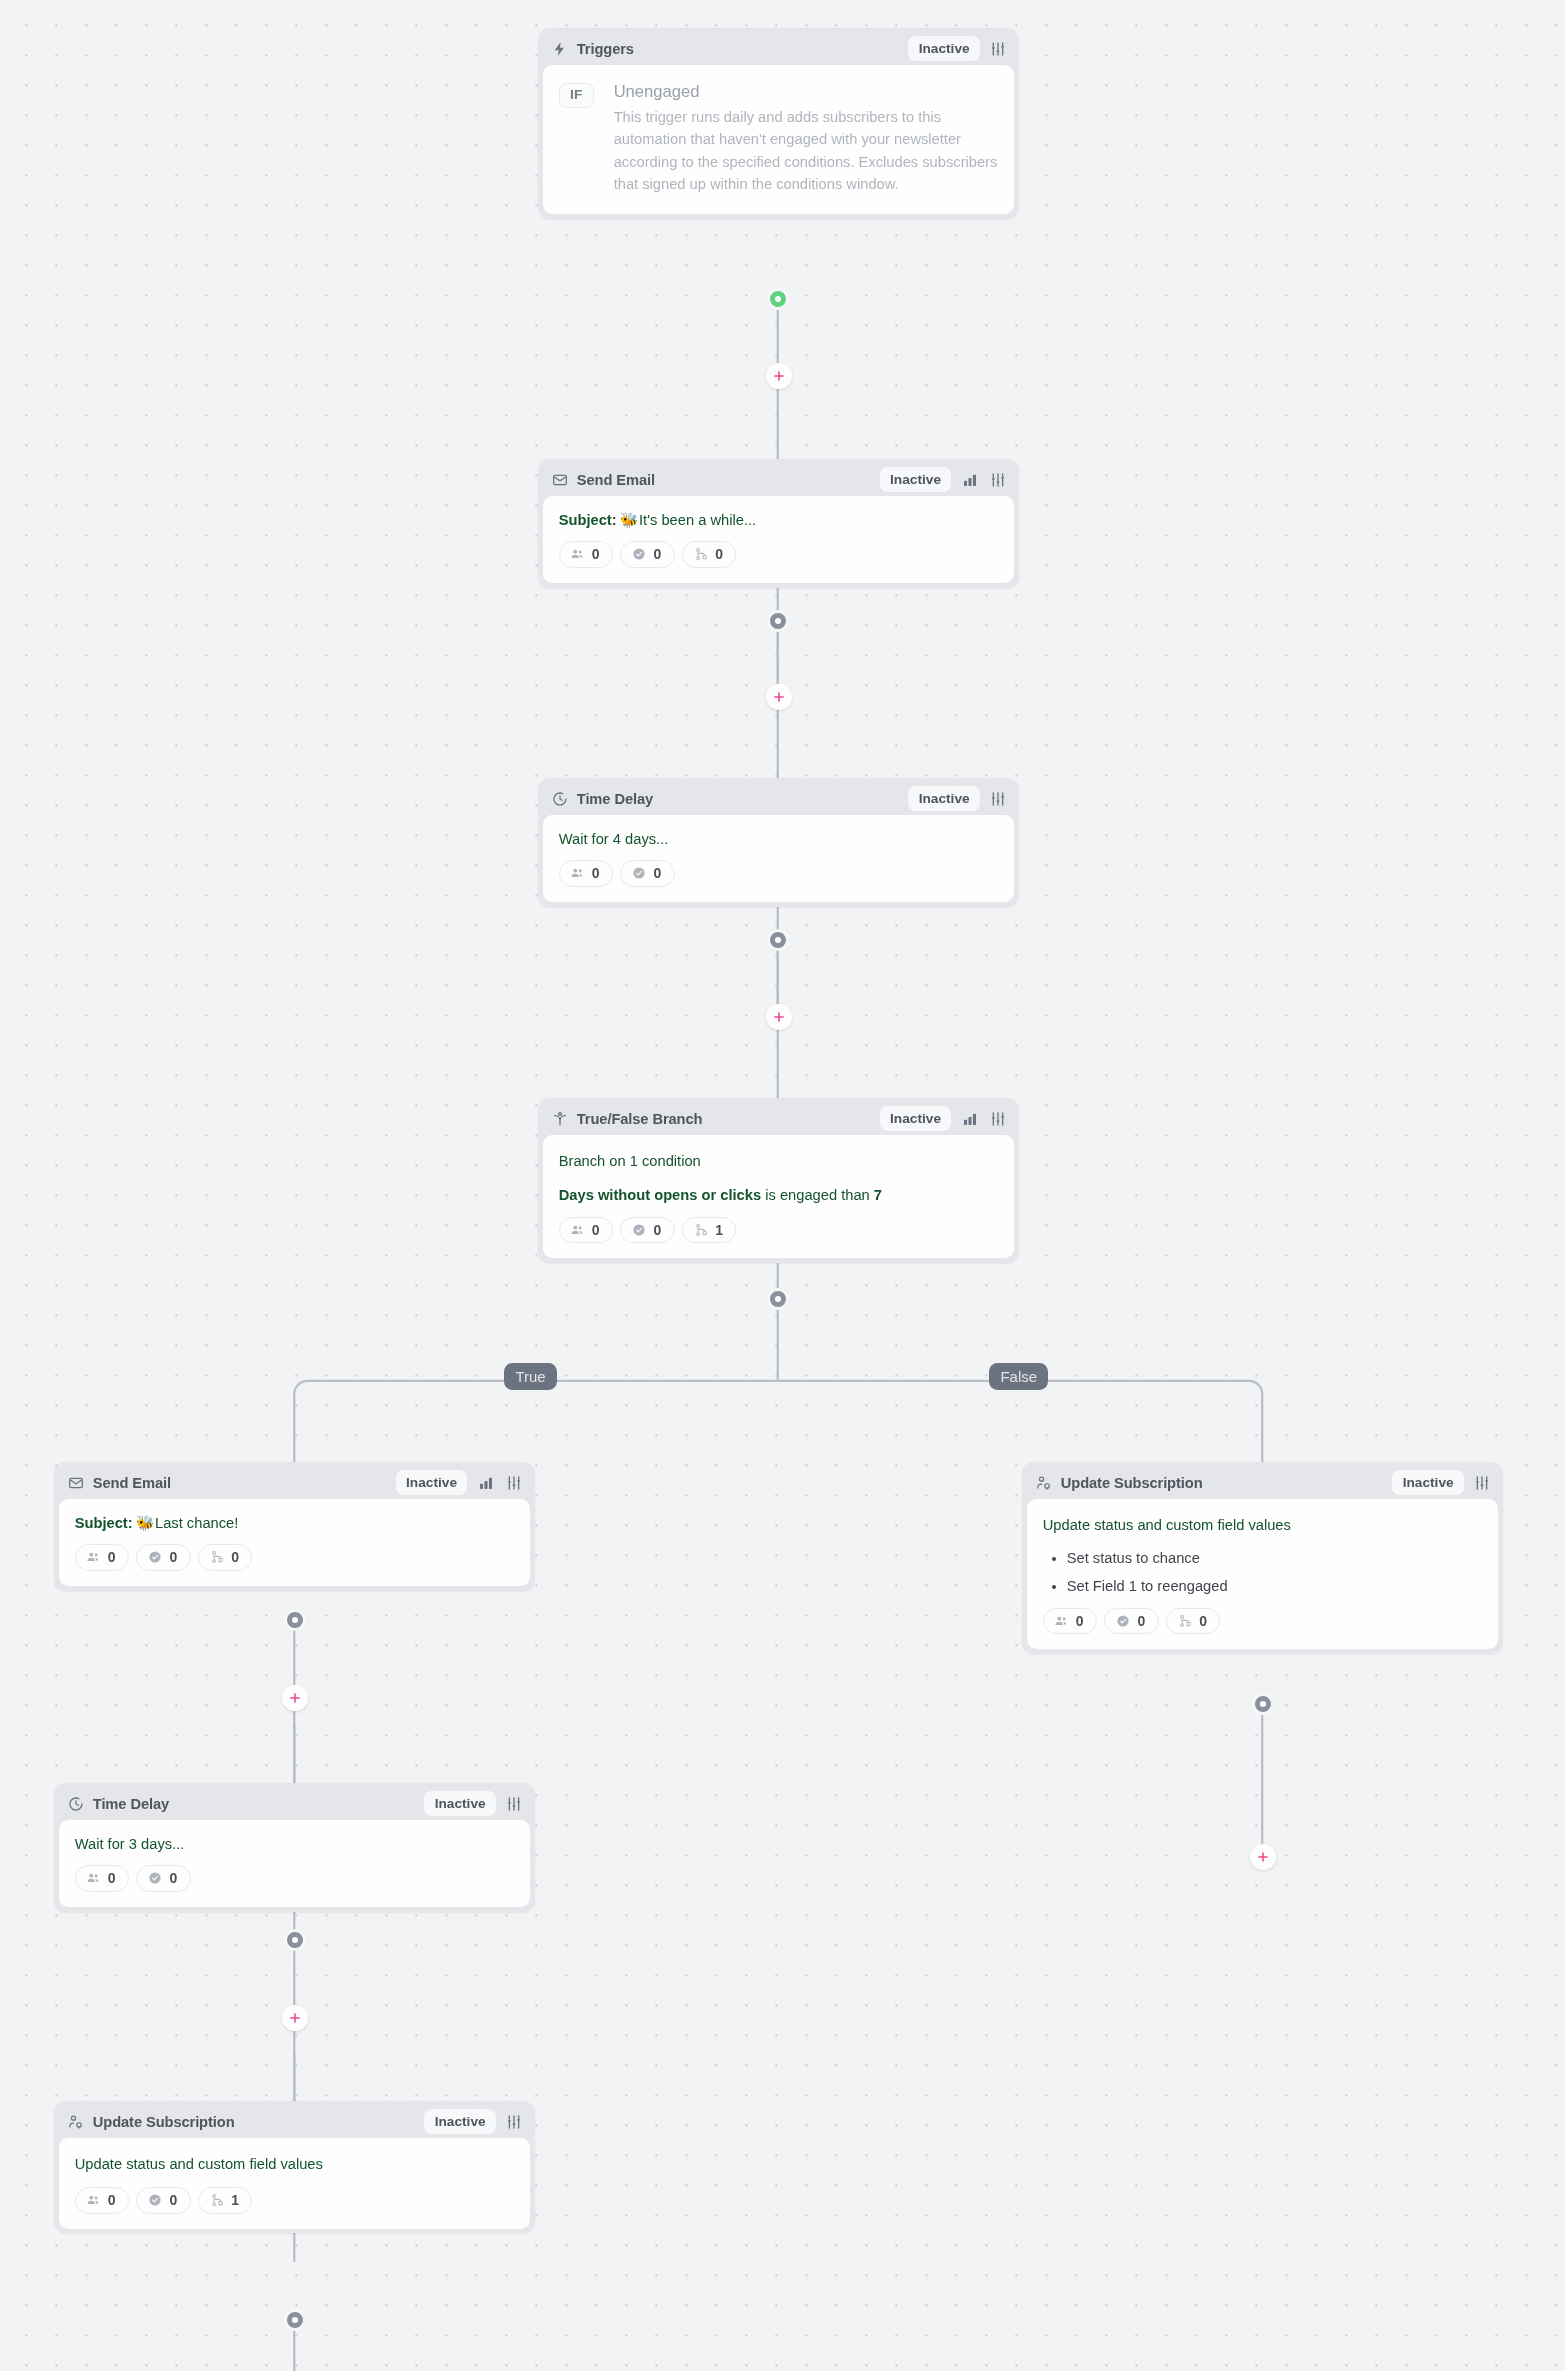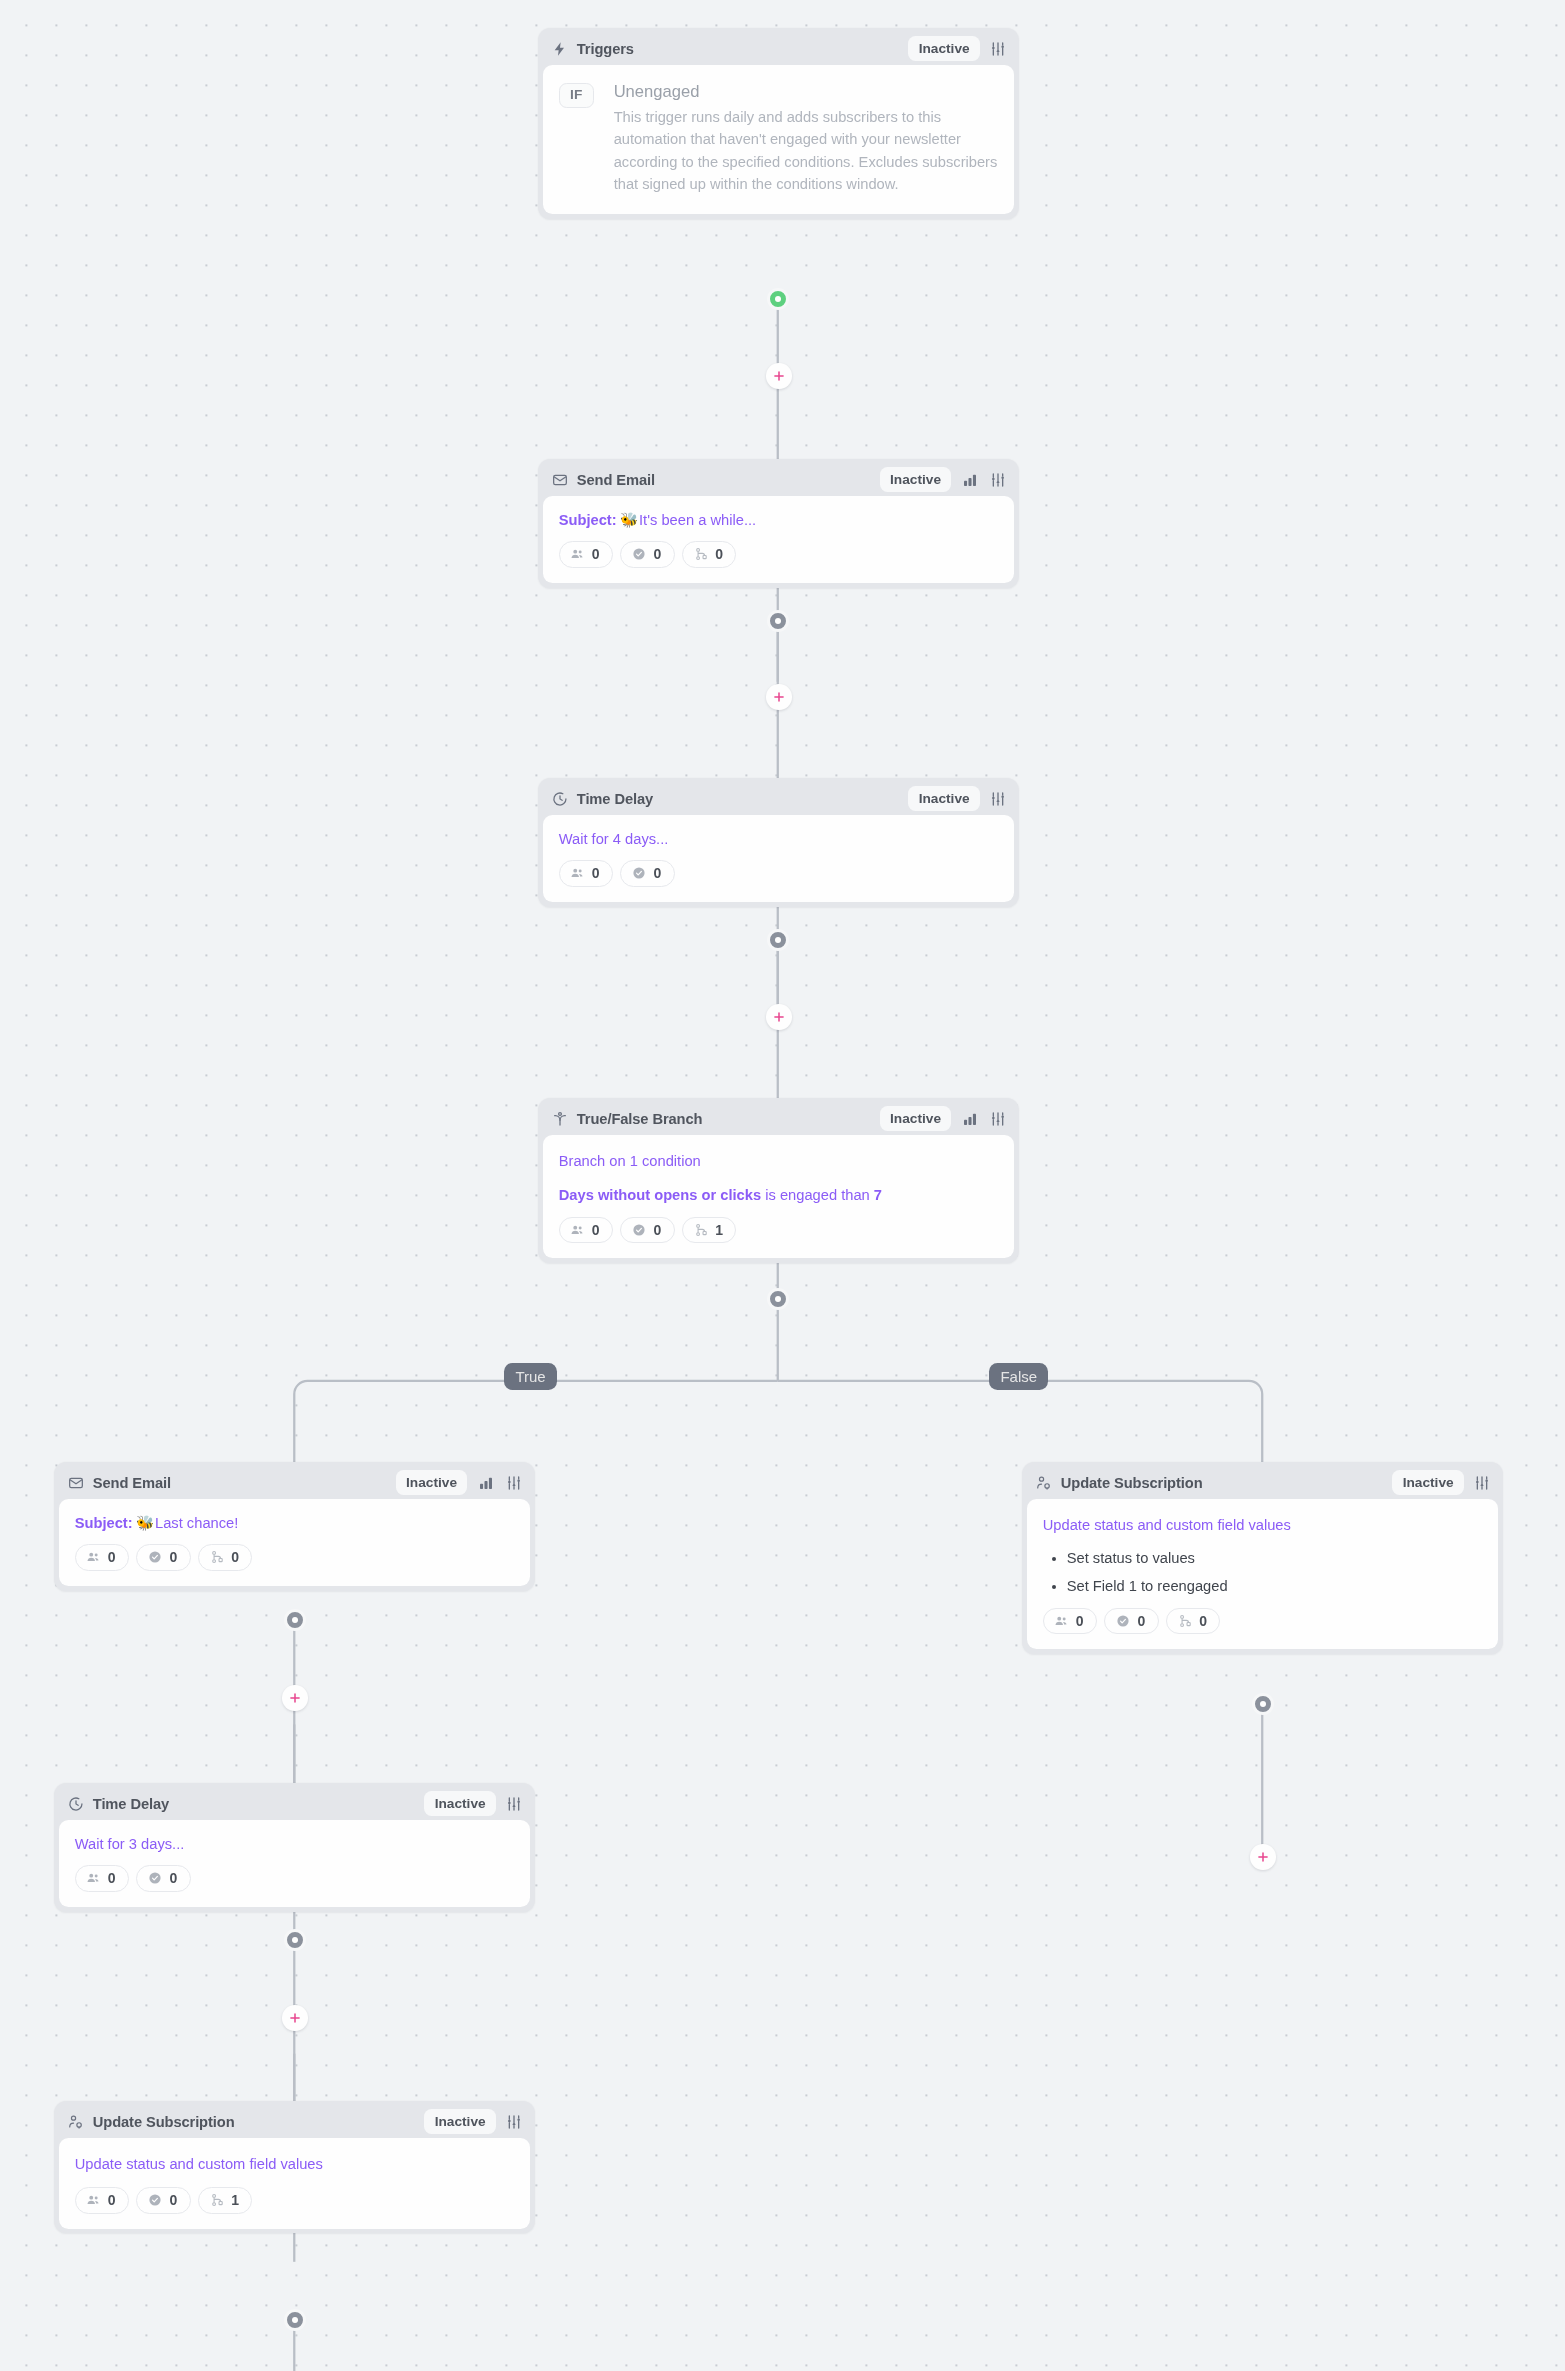--- a/index.html
+++ b/index.html
@@ -86,21 +86,21 @@
   }
 
   .node-body {
     background: #fefefe;
     border-radius: 9.5px;
     padding: 14px 16px 15px;
   }
 
   .body-line {
     font-size: 14.7px;
-    color: #8b5cf6;
+    color: #14532d;
     line-height: 1.45;
     margin-bottom: 10.4px;
   }
   .body-line:last-child { margin-bottom: 0; }
   .body-line b { font-weight: 700; }
 
   
   .trigger-row { display: flex; gap: 20px; align-items: flex-start; }
 
   .if-chip {
@@ -570,21 +570,21 @@
         </svg>
       </span>
     </div>
     <div class="node-body" style="padding:16px 16px 15px;">
       <div class="body-line" style="margin-bottom:12.3px;">Update status and custom field values</div>
       <ul class="bullets">
         <li>
           <span>Set</span>
           <b>status</b>
           <span>to</span>
-          <b>values</b>
+          <b>chance</b>
         </li>
         <li>
           <span>Set</span>
           <b>Field 1</b>
           <span>to</span>
           <b>reengaged</b>
         </li>
       </ul>
       <div class="stats">
         <span class="pill">

